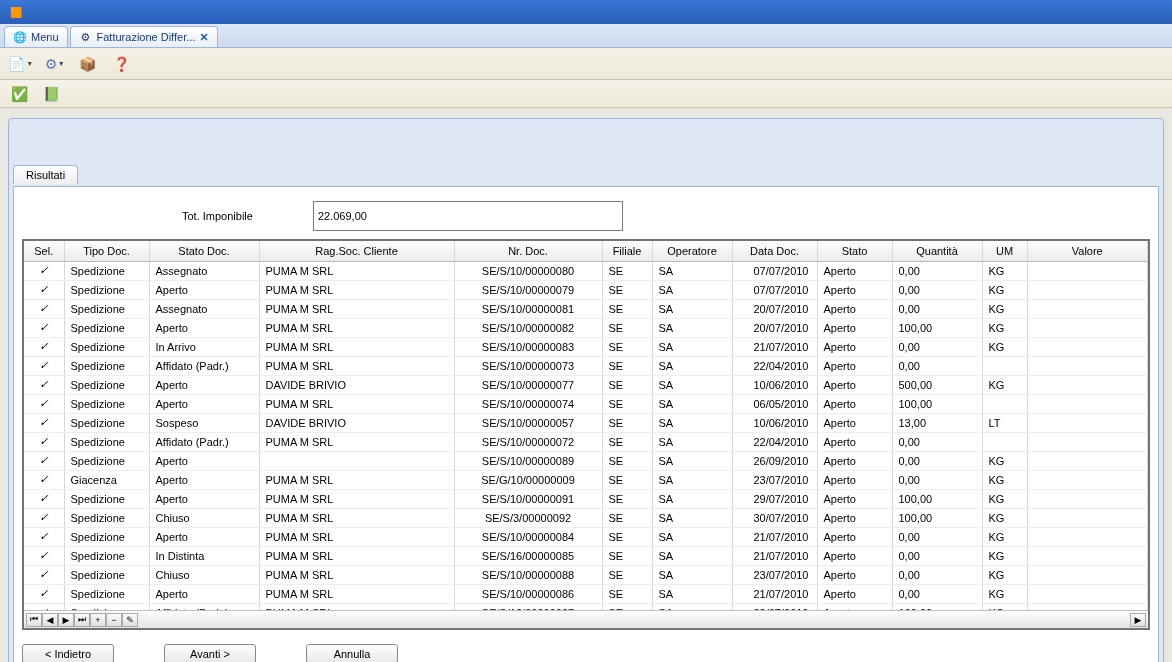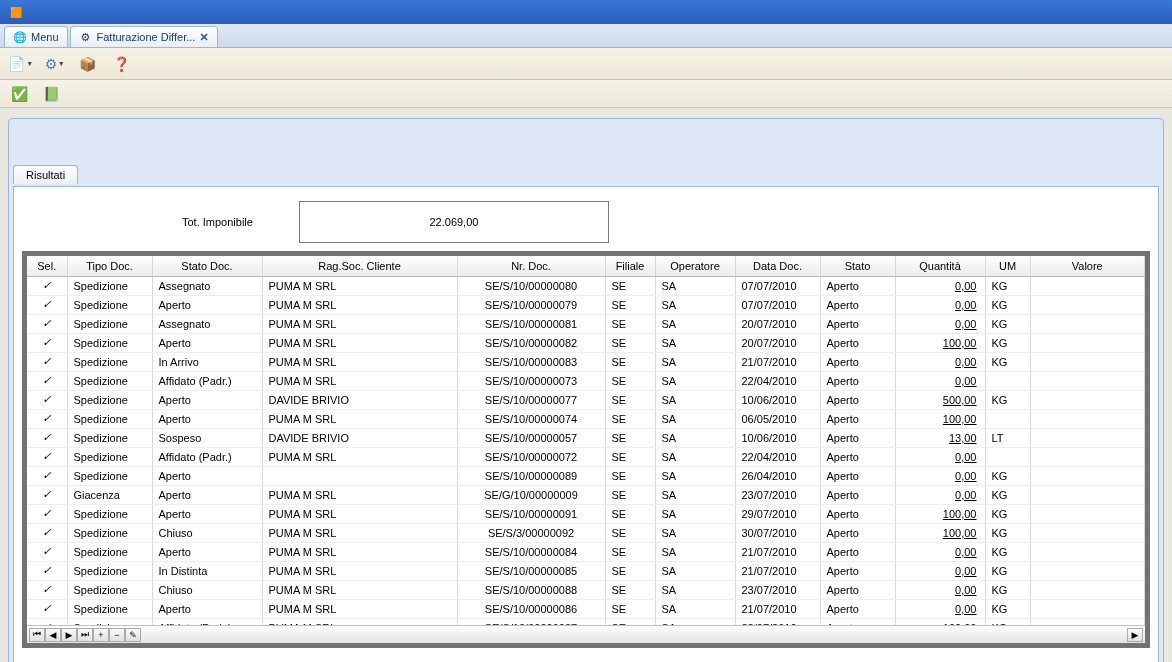--- a/index.html
+++ b/index.html
@@ -104,34 +104,33 @@
 }
 .panelbody {
   background: #fff;
   margin: 0 4px 4px 4px;
   border: 1px solid #9db6d8;
   padding: 10px 8px 8px 8px;
 }
 .totrow {
   display: flex;
   align-items: center;
-  gap: 46px;
+  gap: 60px;
   padding: 4px 160px 8px 160px;
 }
 .totlabel { font-size: 11px; }
 .totval {
   border: 1px solid #7a7a7a;
   background: #fff;
-  padding: 14px 4px;
+  padding: 8px 4px;
   width: 310px;
   font-size: 11px;
-  text-align: center;
-}
-
-.gridwrap { border: 5px solid #737373; }
+}
+
+.gridwrap { border: 2px solid #737373; }
 .grid {
   border-collapse: collapse;
   width: 100%;
   table-layout: fixed;
 }
 .grid th, .grid td {
   border-right: 1px solid #d8d8d8;
   border-bottom: 1px solid #eee;
   padding: 2px 6px;
   text-align: left;
@@ -148,23 +147,23 @@
   cursor: pointer;
 }
 .grid tbody td { height: 19px; }
 .grid .c-sel { width: 40px; text-align: center; font-style: italic; }
 .grid .c-tipo { width: 85px; }
 .grid .c-stato { width: 110px; }
 .grid .c-rag { width: 195px; }
 .grid .c-nr { width: 148px; text-align: center; }
 .grid .c-fil { width: 50px; margin-left: 20px; }
 .grid .c-op { width: 80px; }
-.grid .c-data { width: 85px; padding-right: 8px;}
+.grid .c-data { width: 85px; text-align: right; padding-right: 8px;}
 .grid .c-st2 { width: 75px; }
-.grid .c-qta { width: 90px; text-align: right; padding-right: 8px; text-decoration: underline;}
+.grid .c-qta { width: 90px; padding-right: 8px;}
 .grid .c-um { width: 45px; }
 .grid .c-val { width: auto; text-align:right; }
 
 .gridbody { height: 369px; overflow: hidden; }
 
 .hscroll {
   background: linear-gradient(#fdfdfd,#e4e4e4);
   border-top: 1px solid #c0c0c0;
   height: 18px;
   display: flex;
@@ -445,21 +444,21 @@
                 <td class="c-val"></td>
               </tr>
               <tr>
                 <td class="c-sel checkmark">✓</td>
                 <td class="c-tipo">Spedizione</td>
                 <td class="c-stato">Aperto</td>
                 <td class="c-rag"></td>
                 <td class="c-nr">SE/S/10/00000089</td>
                 <td class="c-fil">SE</td>
                 <td class="c-op">SA</td>
-                <td class="c-data">26/04/2010</td>
+                <td class="c-data">26/09/2010</td>
                 <td class="c-st2">Aperto</td>
                 <td class="c-qta">0,00</td>
                 <td class="c-um">KG</td>
                 <td class="c-val"></td>
               </tr>
               <tr>
                 <td class="c-sel checkmark">✓</td>
                 <td class="c-tipo">Giacenza</td>
                 <td class="c-stato">Aperto</td>
                 <td class="c-rag">PUMA M SRL</td>
@@ -512,21 +511,21 @@
                 <td class="c-st2">Aperto</td>
                 <td class="c-qta">0,00</td>
                 <td class="c-um">KG</td>
                 <td class="c-val"></td>
               </tr>
               <tr>
                 <td class="c-sel checkmark">✓</td>
                 <td class="c-tipo">Spedizione</td>
                 <td class="c-stato">In Distinta</td>
                 <td class="c-rag">PUMA M SRL</td>
-                <td class="c-nr">SE/S/10/00000085</td>
+                <td class="c-nr">SE/S/16/00000085</td>
                 <td class="c-fil">SE</td>
                 <td class="c-op">SA</td>
                 <td class="c-data">21/07/2010</td>
                 <td class="c-st2">Aperto</td>
                 <td class="c-qta">0,00</td>
                 <td class="c-um">KG</td>
                 <td class="c-val"></td>
               </tr>
               <tr>
                 <td class="c-sel checkmark">✓</td>

